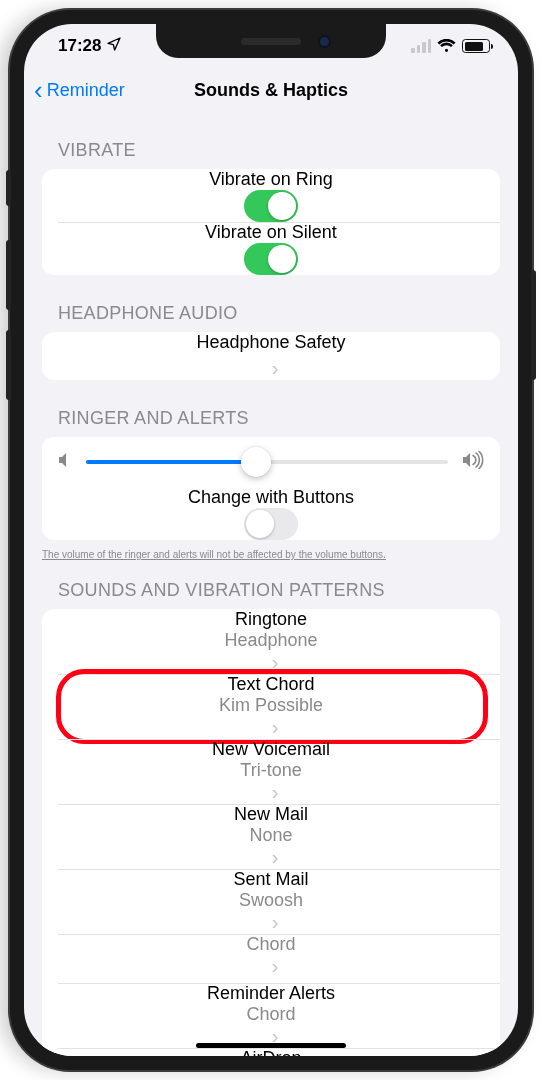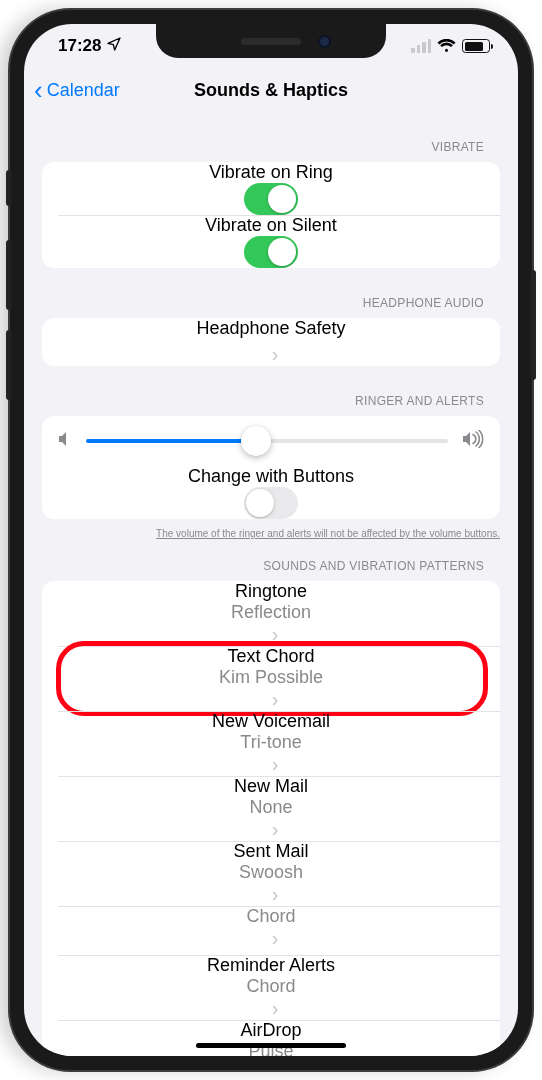--- a/index.html
+++ b/index.html
@@ -12,21 +12,20 @@
       padding: 10px 0;
     }
     .phone {
       width: 522px;
       height: 1060px;
       background: #1a1a1a;
       border-radius: 60px;
       padding: 14px;
       box-shadow: 0 0 0 2px #3c3c3c, -10px 0 20px rgba(0,0,0,.2);
       position: relative;
-      text-align: right;
     }
     .phone::before, .phone::after {
       content: "";
       position: absolute;
       background: #0e0e0e;
       border-radius: 3px;
     }
     
     .side-btn { position:absolute; left:-4px; width:5px; background:#232323; border-radius:3px 0 0 3px;}
     .sb1{top:160px;height:36px;}
@@ -98,21 +97,21 @@
       margin: 0 auto;
       font-size: 18px;
       font-weight: 600;
       color: #000;
     }
     .content {
       height: calc(100% - 88px);
       overflow-y: hidden;
     }
     .section-header {
-      font-size: 12px;
+      font-size: 18px;
       color: #8a8a8e;
       text-transform: uppercase;
       letter-spacing: 0.3px;
       padding: 28px 34px 8px;
     }
     .section-header.tight{padding-top:18px;}
     .group {
       background: #fff;
       border-radius: 12px;
       margin: 0 18px;
@@ -192,21 +191,21 @@
         </span>
         <span class="battery">
             <span class="fill"></span>
           </span>
       </div>
     </div>
 
     <div class="nav-bar">
       <div class="back-btn">
         <span class="back-chevron">‹</span>
-        <span>Calendar</span>
+        <span>Reminder</span>
       </div>
       <div class="nav-title">Sounds &amp; Haptics</div>
     </div>
 
     <div class="content">
 
       <div class="section-header">VIBRATE</div>
       <div class="group">
         <div class="row">
           <span class="label">Vibrate on Ring</span>
@@ -255,21 +254,21 @@
               <span class="knob"></span>
             </span>
         </div>
       </div>
       <div class="footnote">The volume of the ringer and alerts will not be affected by the volume buttons.</div>
 
       <div class="section-header tight">SOUNDS AND VIBRATION PATTERNS</div>
       <div class="group sounds-group">
         <div class="row">
           <span class="label">Ringtone</span>
-          <span class="value">Reflection</span>
+          <span class="value">Headphone</span>
           <span class="chevron">›</span>
         </div>
         <div class="row" style="position:relative;">
           <span class="label">Text Chord</span>
           <span class="value">Kim Possible</span>
           <span class="chevron">›</span>
           <span class="highlight-ring"></span>
         </div>
         <div class="row">
           <span class="label">New Voicemail</span>

